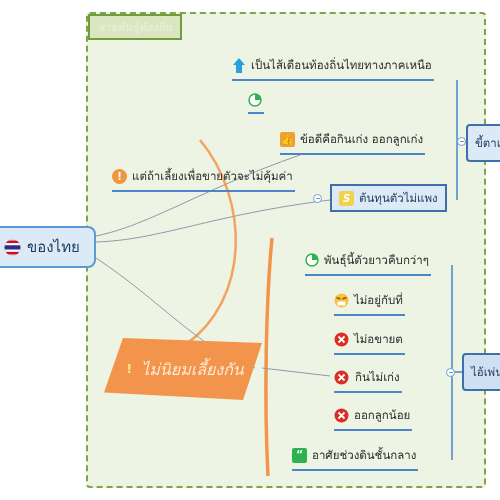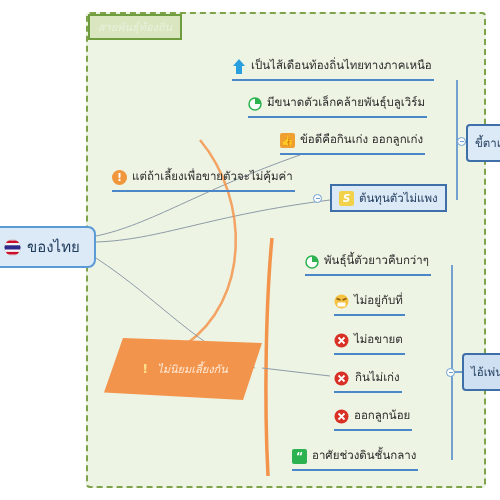--- a/index.html
+++ b/index.html
@@ -51,21 +51,21 @@
     border: 2px solid #5b9bd5;
     border-radius: 8px;
     box-sizing: border-box;
     display: flex; align-items: center; gap: 6px;
     padding-left: 10px;
   }
   .root-label { font-size: 15px; color: #1f3b5c; white-space: nowrap; }
   
   .topic {
     position: absolute;
-    display: flex; align-items: flex-end; gap: 5px;
+    display: flex; align-items: center; gap: 5px;
     white-space: nowrap;
     padding-bottom: 3px;
   }
   .topic .tlabel { font-size: 11.5px; color: #2b2b2b; }
   .topic .underline {
     position: absolute; left: 0; right: -2px; bottom: -4px;
     height: 2px; background: #4a86c8;
   }
   
   .boxed {
@@ -83,21 +83,21 @@
   .diamond-shape {
     position: absolute; inset: 0;
     background: #f3944c;
     clip-path: polygon(12% 0%, 100% 8%, 88% 100%, 0% 88%);
   }
   .diamond-inner {
     position: absolute; inset: 0;
     display: flex; align-items: center; justify-content: center; gap: 5px;
   }
   .diamond-inner .tlabel {
-    font-size: 11px; color: #ffe9d6; font-style: italic; white-space: nowrap;
+    font-size: 16px; color: #ffe9d6; font-style: italic; white-space: nowrap;
   }
   
   .ico { display: inline-flex; align-items: center; justify-content: center; flex: 0 0 auto; }
   .ico-arrow-up { width: 14px; height: 15px; }
   .ico-pie { width: 14px; height: 14px; }
   .ico-thumb { width: 15px; height: 15px; background: #f0a030; border-radius: 2px;
                color: #fff; font-size: 10px; line-height: 15px; text-align: center; }
   .ico-excl { width: 15px; height: 15px; background: #f0963c; border-radius: 50%;
               color: #fff; font-size: 11px; font-weight: bold; line-height: 15px; text-align: center; }
   .ico-excl-y { width: 14px; height: 14px; color: #ffe08a; font-size: 13px; font-weight: bold;
@@ -159,21 +159,20 @@
     <span class="underline"></span>
   </div>
 
   <div class="topic" style="left:248px; top:93px;">
     <span class="ico ico-pie">
       <svg viewBox="0 0 14 14" width="14" height="14">
         <circle cx="7" cy="7" r="6" fill="#fff" stroke="#2cb24f" stroke-width="1.5"></circle>
         <path d="M7 7 L7 1 A6 6 0 0 1 13 7 Z" fill="#2cb24f"></path>
       </svg>
     </span>
-    <span class="tlabel">มีขนาดตัวเล็กคล้ายพันธุ์บลูเวิร์ม</span>
     <span class="underline"></span>
   </div>
 
   <div class="topic" style="left:280px; top:130px;">
     <span class="ico ico-thumb">👍</span>
     <span class="tlabel">ข้อดีคือกินเก่ง ออกลูกเก่ง</span>
     <span class="underline"></span>
   </div>
 
   <div class="topic" style="left:112px; top:167px;">

